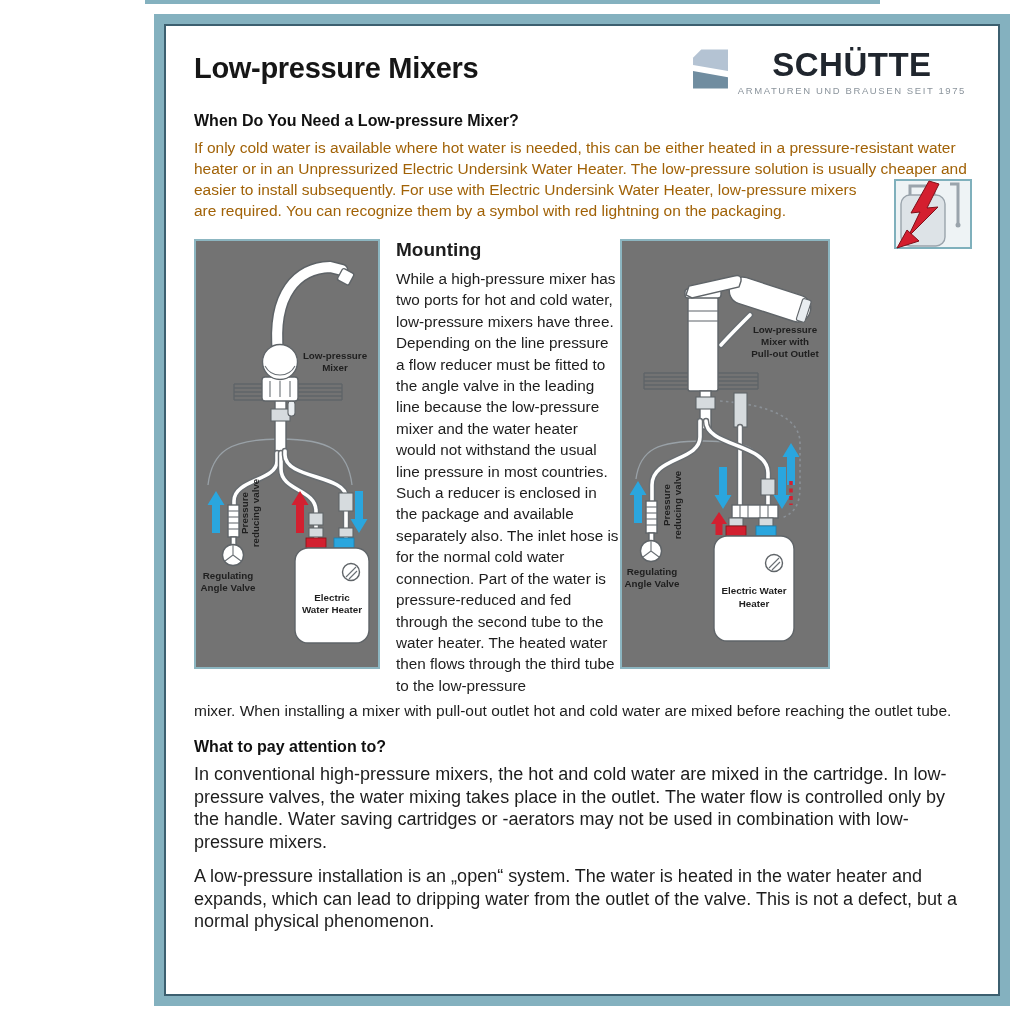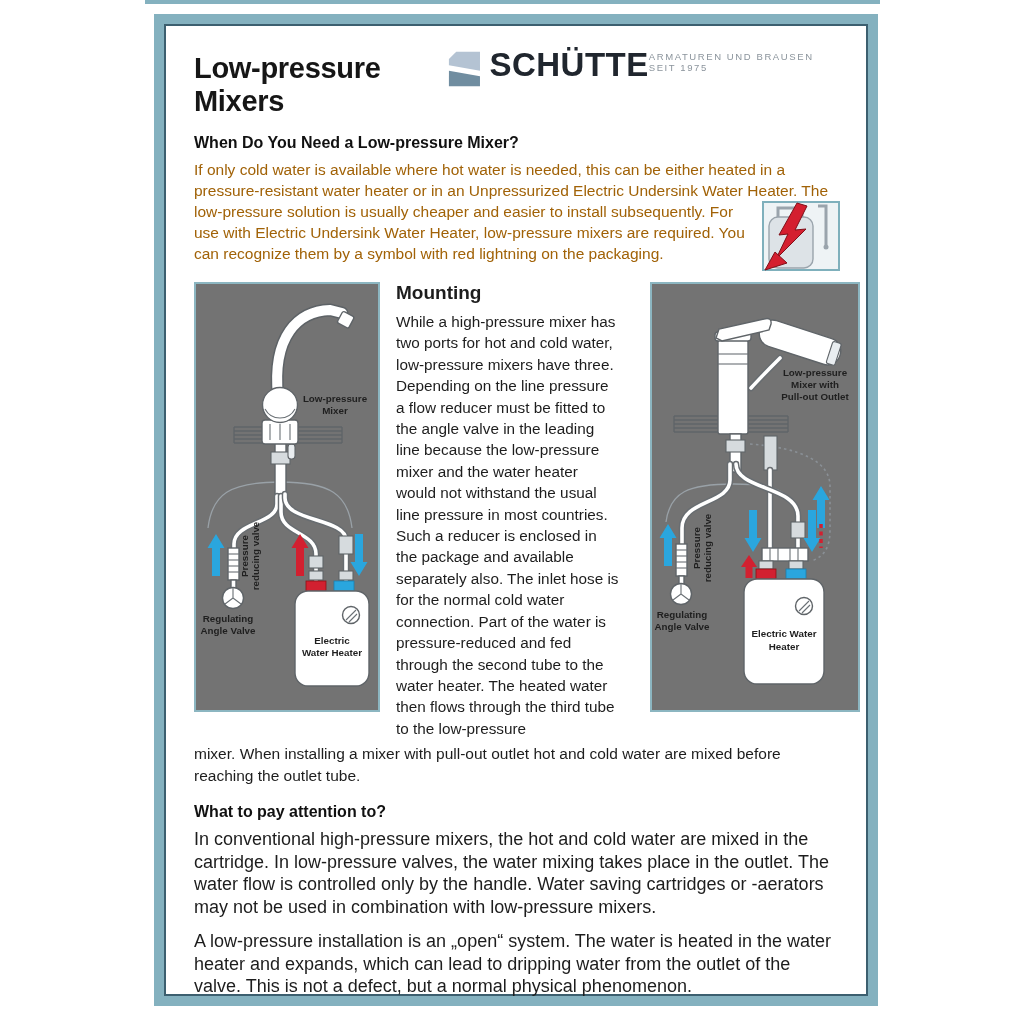--- a/index.html
+++ b/index.html
@@ -3,44 +3,44 @@
 <meta charset="utf-8">
 <style>
   html,body{margin:0;padding:0;}
   body{
     width:1024px;height:1024px;background:#ffffff;position:relative;
     font-family:"Liberation Sans",sans-serif;color:#1d1d1d;
     -webkit-font-smoothing:antialiased;
   }
   .top-strip{position:absolute;left:145px;top:0;width:735px;height:4px;background:#84b1bf;}
   .frame{
-    position:absolute;left:154px;top:14px;width:724px;height:992px;box-sizing:border-box;
+    position:absolute;left:154px;top:14px;width:856px;height:992px;box-sizing:border-box;
     border:10px solid #84b1bf;background:#fff;
     box-shadow:inset 0 0 0 2px #3c5f6f;
     padding:24px 28px 0 30px;overflow:hidden;
   }
   
   .hdr{display:flex;justify-content:space-between;align-items:flex-start;}
   .page-title{font-size:29px;font-weight:bold;letter-spacing:-0.3px;margin:4px 0 0 0;color:#161616;}
   .logo{display:flex;align-items:flex-start;margin-right:6px;}
   .logo-mark{width:37px;height:42px;margin-right:9px;}
-  .logo-txt{display:flex;flex-direction:row;}
+  .logo-txt{display:flex;flex-direction:column;align-items:center;}
   .logo-name{font-size:33px;font-weight:bold;letter-spacing:0.5px;color:#20262e;line-height:34px;}
   .logo-tag{font-size:9.5px;letter-spacing:1.6px;color:#8b949c;margin-top:3px;}
   
   h2.sec{font-size:16px;font-weight:bold;color:#111;margin:16px 0 7px 0;}
   p.body{font-size:15.5px;line-height:21px;margin:0;color:#a16207;}
   .fl-spacer{float:right;width:0;height:42px;}
   .warn-box{float:right;clear:right;width:78px;height:70px;margin:0 0 6px 14px;}
   
   .mid{display:flex;align-items:flex-start;margin-top:18px;}
   .dbox{border:2px solid #8cb6c1;background:#737373;flex:none;}
   .dbox.left{width:182px;height:426px;margin-right:16px;}
   .dbox.right{width:206px;height:426px;}
-  .midcol{flex:none;width:224px;margin-right:30px;}
+  .midcol{flex:none;width:224px;margin-right:0;}
   .midcol h2{margin:0 0 7px 0;font-size:19px;font-weight:bold;}
   .midcol p{font-size:15.3px;line-height:21.4px;margin:0;}
   p.cont{font-size:15.5px;line-height:22px;margin:4px 0 0 0;}
   h2.attn{}
   p.b2{font-size:18px;line-height:22.5px;margin:0 0 12px 0;}
   
   .tube-o{stroke:#686d71;stroke-width:6.5;fill:none;stroke-linecap:round;}
   .tube-i{stroke:#fff;stroke-width:3.6;fill:none;stroke-linecap:round;}
   .fo{stroke:#5d6266;stroke-width:13;fill:none;stroke-linecap:round;}
   .fi{stroke:#fff;stroke-width:10;fill:none;stroke-linecap:round;}

